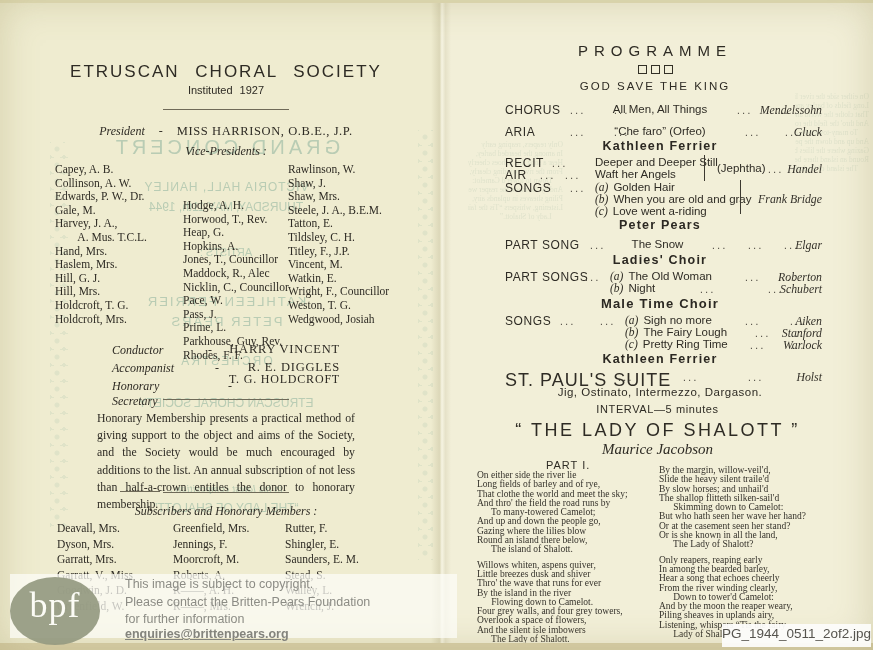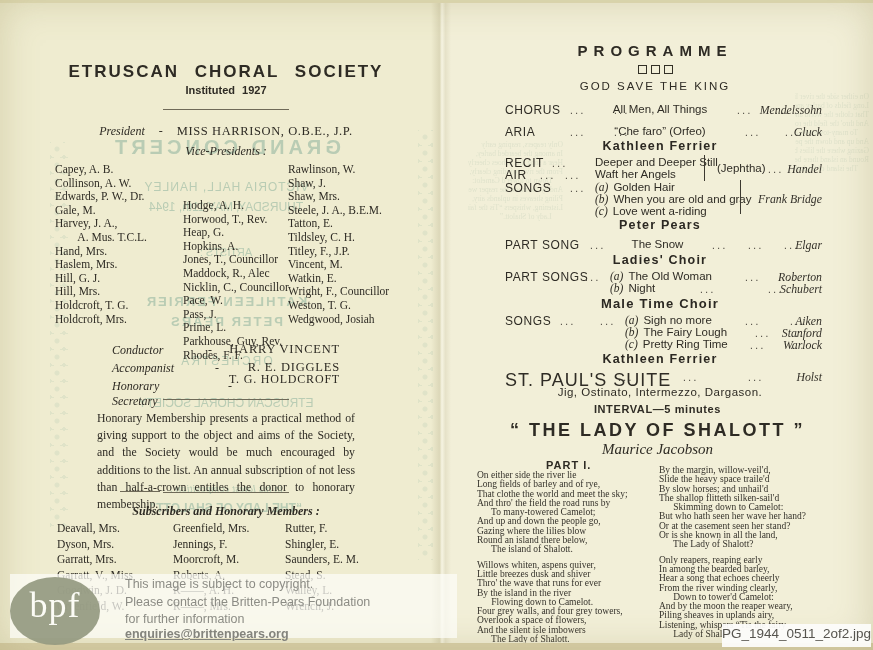--- a/index.html
+++ b/index.html
@@ -10,21 +10,21 @@
   #right-paper{left:441px;top:0;width:432px;height:650px;background:#f2efd8;}
   #vignette{left:0;top:0;width:873px;height:650px;box-shadow:inset 0 0 38px rgba(140,128,70,.28);pointer-events:none;}
   #fold{left:431px;top:0;width:20px;height:650px;
     background:linear-gradient(90deg,rgba(120,108,62,0) 0%,rgba(120,108,62,.16) 42%,rgba(255,255,248,.30) 55%,rgba(120,108,62,.10) 72%,rgba(120,108,62,0) 100%);}
   #bottom-edge{left:0;top:643px;width:873px;height:7px;background:#d9d0aa;}
   #top-edge{left:0;top:0;width:873px;height:3px;background:#e4dfba;}
   
   .sans{font-family:"Liberation Sans",sans-serif;}
   .serif{font-family:"Liberation Serif",serif;}
   .it{font-style:italic;}
-  .b{font-weight:bold;}
+  .b{font-weight:normal;}
   .ctr{text-align:center;}
   .rule{background:#6f6a58;height:1px;}
   
   .vp-item,.sub-item{font:11.5px "Liberation Serif",serif;line-height:13.6px;white-space:pre;color:#2e2b24;}
   .sub-item{line-height:15.5px;}
   .membership{font:11.8px "Liberation Serif",serif;line-height:17.2px;text-align:justify;}
   
   .plabel{position:absolute;font:12px "Liberation Sans",sans-serif;letter-spacing:.6px;color:#2f2c25;}
   .pitem{position:absolute;font:11.5px "Liberation Sans",sans-serif;color:#2f2c25;}
   .pmark{font:italic 11.5px "Liberation Serif",serif;margin-right:5px;}
@@ -315,21 +315,21 @@
         <div class="poem-line">      Flowing down to Camelot.</div>
         <div class="poem-line">Four grey walls, and four grey towers,</div>
         <div class="poem-line">Overlook a space of flowers,</div>
         <div class="poem-line">And the silent isle imbowers</div>
         <div class="poem-line">      The Lady of Shalott.</div>
       </div>
   </div>
   <div class="abs" style="left:659px;top:466px;">
     <div>
         <div class="poem-line">By the margin, willow-veil'd,</div>
-        <div class="poem-line">Slide the heavy space traile'd</div>
+        <div class="poem-line">Slide the heavy silent traile'd</div>
         <div class="poem-line">By slow horses; and unhail'd</div>
         <div class="poem-line">The shallop flitteth silken-sail'd</div>
         <div class="poem-line">      Skimming down to Camelot:</div>
         <div class="poem-line">But who hath seen her wave her hand?</div>
         <div class="poem-line">Or at the casement seen her stand?</div>
         <div class="poem-line">Or is she known in all the land,</div>
         <div class="poem-line">      The Lady of Shalott?</div>
       </div>
     <div class="stanza2">
         <div class="poem-line">Only reapers, reaping early</div>

